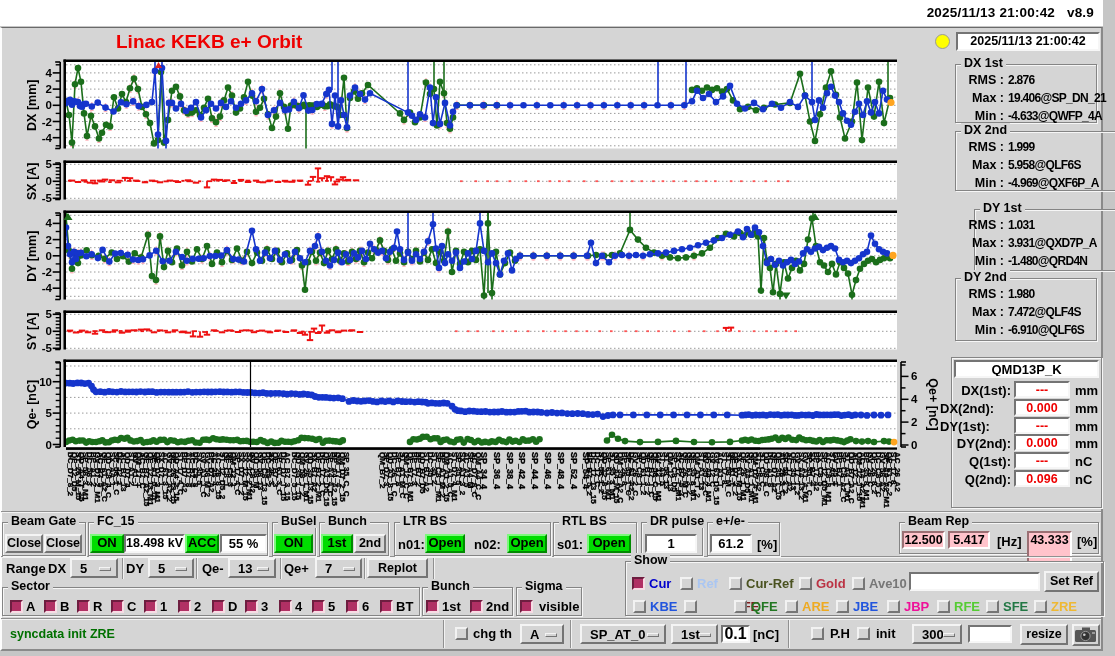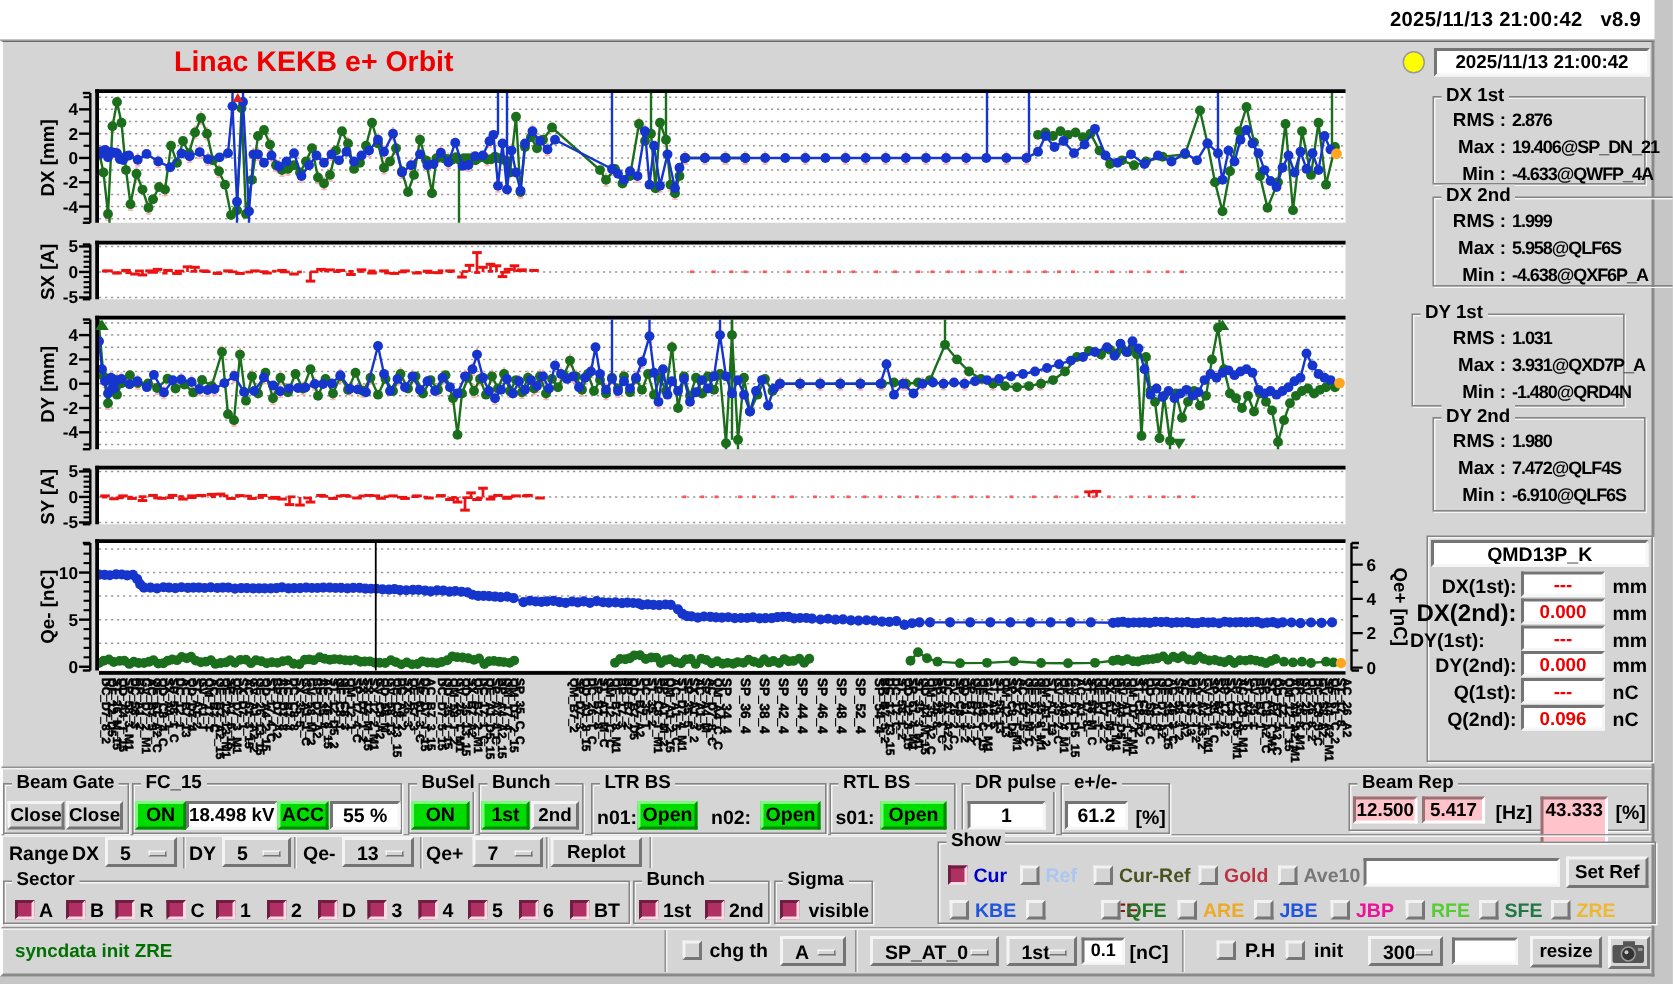--- a/index.html
+++ b/index.html
@@ -2021,22 +2021,22 @@
 <div class="stat" style="left:958px;top:108.9px;width:46px;text-align:right">Min :</div>
 <div class="stat" style="left:1008px;top:108.9px;letter-spacing:-0.7px;font-size:12px">-4.633@QWFP_4A</div>
 <div class="grp" style="left:955px;top:131px;width:167px;height:60px">
     <span class="glb">DX 2nd</span>
   </div>
 <div class="stat" style="left:958px;top:139.5px;width:46px;text-align:right">RMS :</div>
 <div class="stat" style="left:1008px;top:139.5px;letter-spacing:-0.7px;font-size:12px">1.999</div>
 <div class="stat" style="left:958px;top:157.7px;width:46px;text-align:right">Max :</div>
 <div class="stat" style="left:1008px;top:157.7px;letter-spacing:-0.7px;font-size:12px">5.958@QLF6S</div>
 <div class="stat" style="left:958px;top:175.9px;width:46px;text-align:right">Min :</div>
-<div class="stat" style="left:1008px;top:175.9px;letter-spacing:-0.7px;font-size:12px">-4.638@QXF6P_A</div>
-<div class="grp" style="left:941px;top:209px;width:142px;height:62px">
+<div class="stat" style="left:1008px;top:175.9px;letter-spacing:-0.7px;font-size:12px">-4.969@QXF6P_A</div>
+<div class="grp" style="left:974px;top:209px;width:142px;height:62px">
     <span class="glb">DY 1st</span>
   </div>
 <div class="stat" style="left:958px;top:217.5px;width:46px;text-align:right">RMS :</div>
 <div class="stat" style="left:1008px;top:217.5px;letter-spacing:-0.7px;font-size:12px">1.031</div>
 <div class="stat" style="left:958px;top:235.7px;width:46px;text-align:right">Max :</div>
 <div class="stat" style="left:1008px;top:235.7px;letter-spacing:-0.7px;font-size:12px">3.931@QXD7P_A</div>
 <div class="stat" style="left:958px;top:253.9px;width:46px;text-align:right">Min :</div>
 <div class="stat" style="left:1008px;top:253.9px;letter-spacing:-0.7px;font-size:12px">-1.480@QRD4N</div>
 <div class="grp" style="left:955px;top:278px;width:142px;height:63px">
     <span class="glb">DY 2nd</span>
@@ -2045,21 +2045,21 @@
 <div class="stat" style="left:1008px;top:286.5px;letter-spacing:-0.7px;font-size:12px">1.980</div>
 <div class="stat" style="left:958px;top:304.7px;width:46px;text-align:right">Max :</div>
 <div class="stat" style="left:1008px;top:304.7px;letter-spacing:-0.7px;font-size:12px">7.472@QLF4S</div>
 <div class="stat" style="left:958px;top:322.9px;width:46px;text-align:right">Min :</div>
 <div class="stat" style="left:1008px;top:322.9px;letter-spacing:-0.7px;font-size:12px">-6.910@QLF6S</div>
 <div class="grp" style="left:951px;top:357px;width:151px;height:151px"></div>
 <div class="sk" style="left:954px;top:360px;width:145px;height:18px;font-size:13px;line-height:15px">QMD13P_K</div>
 <div class="stat" style="left:940px;top:383.0px;width:71px;text-align:right;font-size:13px">DX(1st):</div>
 <div class="sk" style="left:1014px;top:381.0px;width:56px;height:17px;color:#ee0000;font-size:12.5px;line-height:14px">---</div>
 <div class="stat" style="left:1075px;top:383.0px;font-size:13px">mm</div>
-<div class="stat" style="left:940px;top:400.8px;width:71px;text-align:right;font-size:16px">DX(2nd):</div>
+<div class="stat" style="left:940px;top:400.8px;width:71px;text-align:left;font-size:13px">DX(2nd):</div>
 <div class="sk" style="left:1014px;top:398.8px;width:56px;height:17px;color:#ee0000;font-size:12.5px;line-height:14px">0.000</div>
 <div class="stat" style="left:1075px;top:400.8px;font-size:13px">mm</div>
 <div class="stat" style="left:940px;top:418.6px;width:71px;text-align:left;font-size:13px">DY(1st):</div>
 <div class="sk" style="left:1014px;top:416.6px;width:56px;height:17px;color:#ee0000;font-size:12.5px;line-height:14px">---</div>
 <div class="stat" style="left:1075px;top:418.6px;font-size:13px">mm</div>
 <div class="stat" style="left:940px;top:436.4px;width:71px;text-align:right;font-size:13px">DY(2nd):</div>
 <div class="sk" style="left:1014px;top:434.4px;width:56px;height:17px;color:#ee0000;font-size:12.5px;line-height:14px">0.000</div>
 <div class="stat" style="left:1075px;top:436.4px;font-size:13px">mm</div>
 <div class="stat" style="left:940px;top:454.2px;width:71px;text-align:right;font-size:13px">Q(1st):</div>
 <div class="sk" style="left:1014px;top:452.2px;width:56px;height:17px;color:#ee0000;font-size:12.5px;line-height:14px">---</div>
@@ -2230,21 +2230,21 @@
     <i></i>
   </div>
 <div class="dd" style="left:580px;top:624px;width:86px;height:20px">
     <b>SP_AT_0</b>
     <i></i>
   </div>
 <div class="dd" style="left:671px;top:624px;width:47px;height:20px">
     <b>1st</b>
     <i></i>
   </div>
-<div class="sk" style="left:721px;top:625px;width:29px;height:18px;font-size:12px;line-height:13px">0.1</div>
+<div class="sk" style="left:721px;top:625px;width:29px;height:18px;font-size:16px;line-height:13px">0.1</div>
 <div class="lbl" style="left:753px;top:627px">[nC]</div>
 <div class="cb" style="left:811px;top:627px"></div>
 <div class="lbl" style="left:830px;top:626px">P.H</div>
 <div class="cb" style="left:857px;top:627px"></div>
 <div class="lbl" style="left:876px;top:626px">init</div>
 <div class="dd" style="left:912px;top:624px;width:50px;height:20px">
     <b>300</b>
     <i></i>
   </div>
 <div class="sk" style="left:968px;top:625px;width:44px;height:18px"></div>

